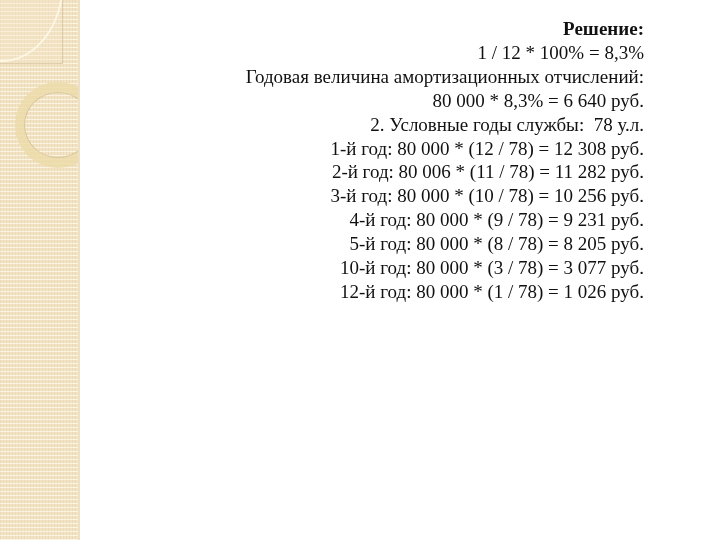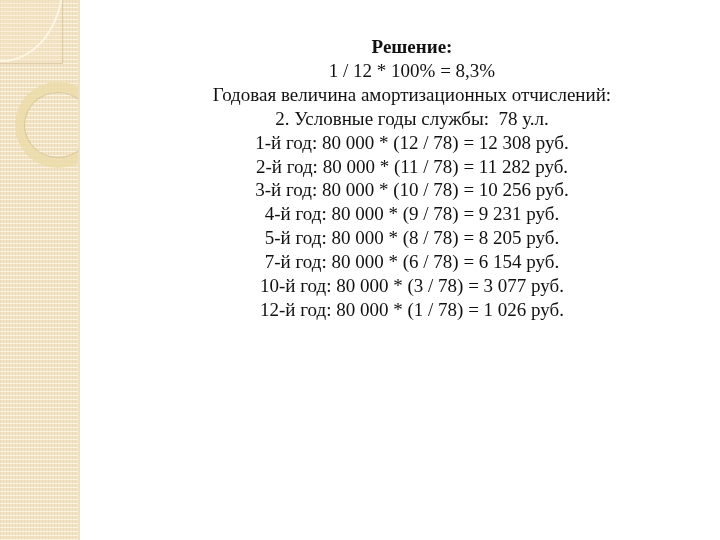--- a/index.html
+++ b/index.html
@@ -72,23 +72,23 @@
       top: 92px;
       width: 68px;
       height: 66px;
       border-radius: 50%;
       border: 1px solid rgba(205,185,140,0.6);
       box-sizing: border-box;
     }
     .content {
       position: absolute;
       left: 180px;
-      top: 35px;
+      top: 17px;
       width: 464px;
-      text-align: center;
+      text-align: right;
       font-family: "Liberation Serif", "DejaVu Serif", serif;
       font-size: 19px;
       line-height: 23.9px;
       color: #111111;
     }
     .content .line {
       display: block;
       white-space: pre;
     }
     .content .title {
@@ -104,23 +104,23 @@
     <div class="deco-arc-top"></div>
     <div class="deco-ring"></div>
     <div class="deco-ring-inner"></div>
   </div>
   <div class="side-band-edge"></div>
 
   <div class="content">
     <span class="line title">Решение:</span>
     <span class="line">1 / 12 * 100% = 8,3%</span>
     <span class="line">Годовая величина амортизационных отчислений:</span>
+    <span class="line">80 000 * 8,3% = 6 640 руб.</span>
     <span class="line">2. Условные годы службы:  78 у.л.</span>
     <span class="line">1-й год: 80 000 * (12 / 78) = 12 308 руб.</span>
-    <span class="line">2-й год: 80 000 * (11 / 78) = 11 282 руб.</span>
+    <span class="line">2-й год: 80 006 * (11 / 78) = 11 282 руб.</span>
     <span class="line">3-й год: 80 000 * (10 / 78) = 10 256 руб.</span>
     <span class="line">4-й год: 80 000 * (9 / 78) = 9 231 руб.</span>
     <span class="line">5-й год: 80 000 * (8 / 78) = 8 205 руб.</span>
-    <span class="line">7-й год: 80 000 * (6 / 78) = 6 154 руб.</span>
     <span class="line">10-й год: 80 000 * (3 / 78) = 3 077 руб.</span>
     <span class="line">12-й год: 80 000 * (1 / 78) = 1 026 руб.</span>
   </div>
 </div>
 
 </body></html>

